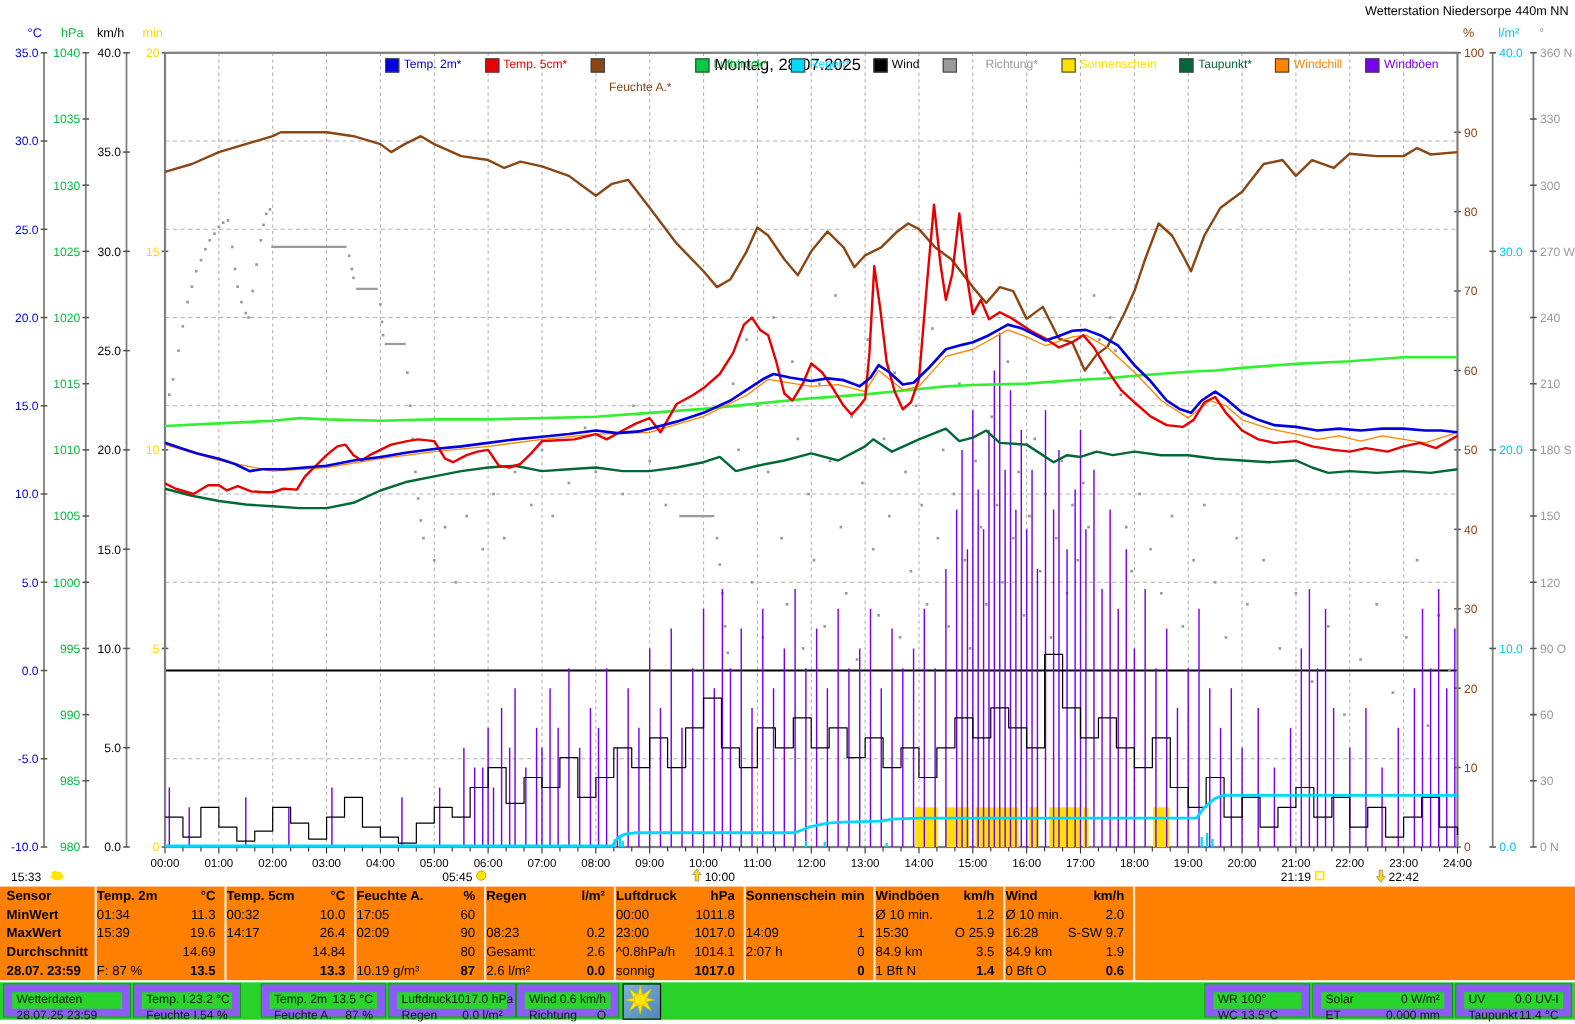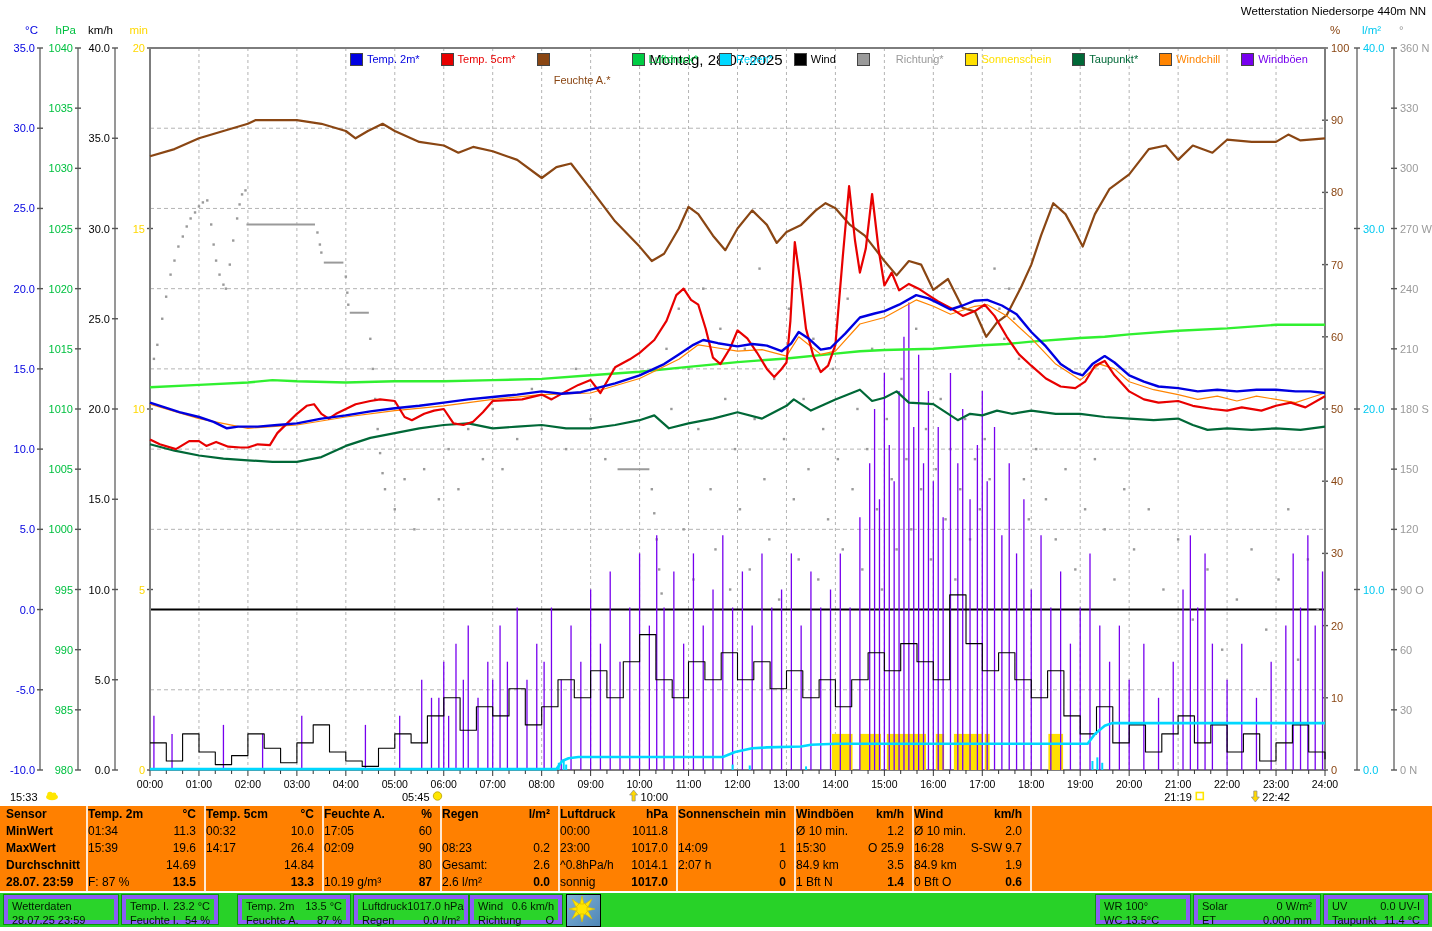--- a/index.html
+++ b/index.html
@@ -17,21 +17,21 @@
   .st-col{height:100%;box-sizing:border-box;border-right:2px solid #ffe9d2;}
   .st-col:last-child{border-right:none;}
   .st-row{height:17px;line-height:17px;display:flex;justify-content:space-between;
           padding:0 8px 0 0;white-space:nowrap;overflow:hidden;}
   .st-label-col .st-row{font-weight:bold;padding-left:6px;justify-content:flex-start;}
   .st-head{font-weight:bold;}
   .st-bold{font-weight:bold;}
   .st-fill{flex:1;}
   
   #footerBar{position:absolute;left:0;top:893px;width:1432px;height:34px;background:#28d228;}
-  .fb-cell{position:absolute;top:2px;height:29px;background:#2ad42a;border:4px solid #8b5cf6;
+  .fb-cell{position:absolute;top:2px;height:29px;background:#2ad42a;border:7px solid #8b5cf6;
            box-shadow:0 0 0 1px #0a960a;box-sizing:border-box;font-size:11px;color:#001a00;
            padding:0 4px;}
   .fb-row{height:14px;line-height:14px;display:flex;justify-content:space-between;white-space:nowrap;}
   .fb-icon{position:absolute;top:1px;left:566px;width:33px;height:31px;border:1px solid #000;
            background:linear-gradient(135deg,#7fb2d9,#4f86b5);}
 </style>
 </head>
 <body>
 
 <div class="page">

